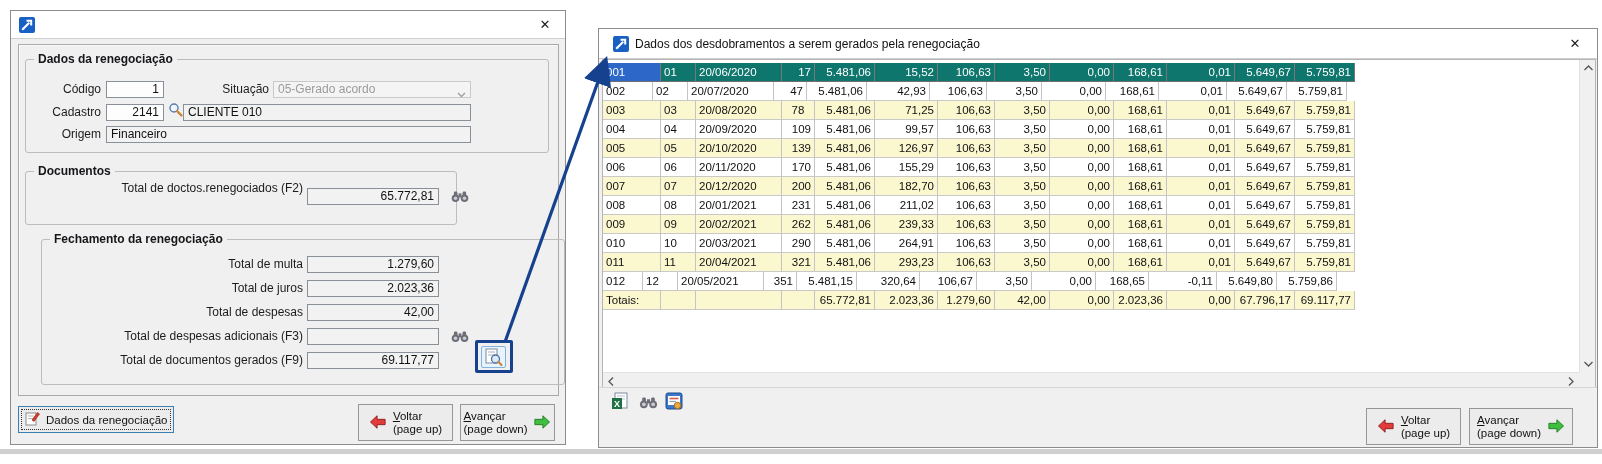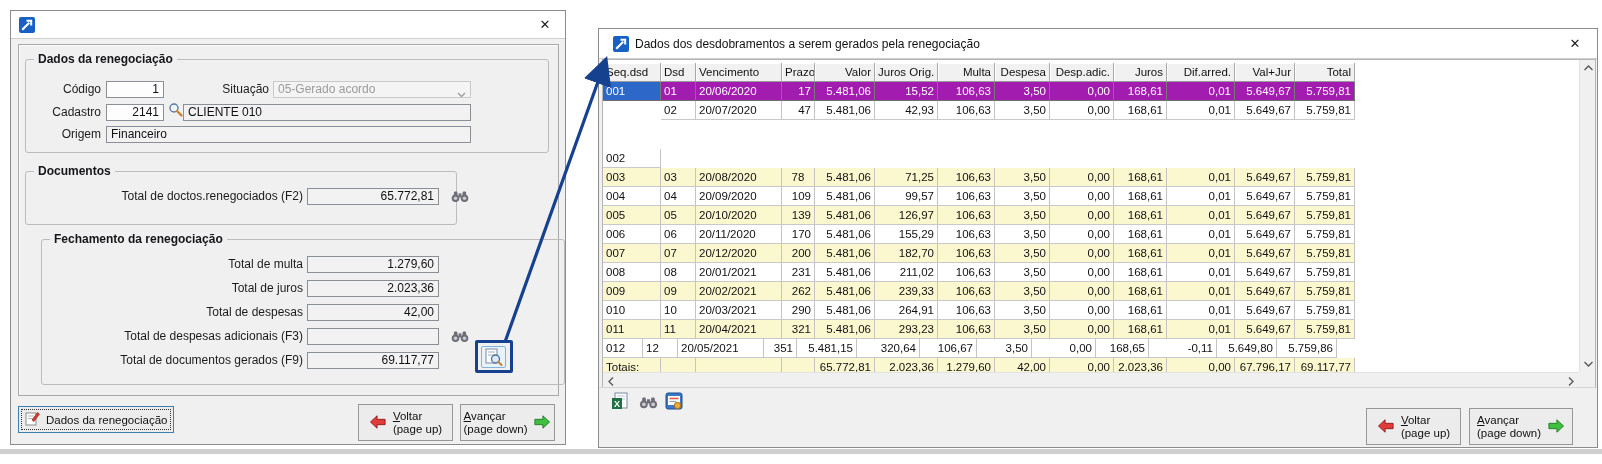--- a/index.html
+++ b/index.html
@@ -47,21 +47,21 @@
   .grid { position:absolute; font-size:11.5px; color:#111; }
   .grow, .ghead { display:flex; }
   .hcell { height:19px; line-height:18px; background:#f1f1f1; border-right:1px solid #a8a8a8;
            border-bottom:1px solid #9a9a9a; box-shadow:inset 1px 1px 0 #ffffff;
            padding:0 3px; overflow:hidden; white-space:nowrap; }
   .gcell { height:19px; line-height:18px; border-right:1px solid #c4c4c4;
            border-bottom:1px solid #c9c9c9; padding:0 3px; overflow:hidden;
            white-space:nowrap; background:#ffffff; }
   .ar { text-align:right; }
   .grow.alt .gcell { background:#fbf7cf; }
-  .grow.sel .gcell { background:#a21caf; color:#ffffff; border-right-color:#777777;
+  .grow.sel .gcell { background:#0f766e; color:#ffffff; border-right-color:#777777;
                      border-bottom-color:#6f6f6f; }
   .grow.sel .gcell.fcell { background:#2d68c8; }
 
   .vscroll { position:absolute; top:0; right:0; bottom:16px; width:16px; background:#f0f0f0;
              border-left:1px solid #e2e2e2; }
   .hscroll { position:absolute; left:0; right:16px; bottom:0; height:16px; background:#f0f0f0;
              border-top:1px solid #e2e2e2; }
   .scroll-arrow { position:absolute; width:16px; height:16px; display:flex;
                   align-items:center; justify-content:center; }
   .corner { position:absolute; right:0; bottom:0; width:16px; height:16px; background:#f0f0f0; }
@@ -121,21 +121,21 @@
       </svg>
   </span>
   <span class="fld ro" style="left:172px; top:93px; width:288px;">CLIENTE 010</span>
 
   <span class="lbl" style="left:14px; top:115px; width:76px;">Origem</span>
   <span class="fld ro" style="left:95px; top:115px; width:365px;">Financeiro</span>
 
   <div class="groupbox" style="left:14px; top:160px; width:432px; height:54px;">
     <span class="legend">Documentos</span>
   </div>
-  <span class="lbl" style="left:60px; top:177px; width:232px;text-align:right;">Total de doctos.renegociados (F2)</span>
+  <span class="lbl" style="left:60px; top:169px; width:232px;text-align:right;">Total de doctos.renegociados (F2)</span>
   <span class="fld num ro" style="left:296px; top:177px; width:132px;">65.772,81</span>
   <span class="iconbtn" style="left:440px; top:178px;">
     <svg width="18" height="13" viewBox="0 0 20 14">
         <g fill="#6e6e78">
           <circle cx="5" cy="9" r="4.2"></circle>
           <circle cx="15" cy="9" r="4.2"></circle>
           <rect x="3.2" y="1.5" width="4" height="6" rx="1.5"></rect>
           <rect x="12.8" y="1.5" width="4" height="6" rx="1.5"></rect>
           <rect x="8.4" y="3.5" width="3.2" height="4.5"></rect>
         </g>
@@ -223,53 +223,38 @@
           <path d="M3 13 l3 -1 l-2 -2 z" fill="#e8eefc"></path>
         </svg>
     </span>
     <span class="title-text abs" style="left:36px; top:8px;">Dados dos desdobramentos a serem gerados pela renegociação</span>
     <span class="close-btn" style="right:8px; top:5px;">✕</span>
   </div>
 
   <div class="table-region" style="left:3px; top:30px; width:994px; height:330px;">
 
     <div class="grid" style="left:0; top:3px;">
-      <div class="ghead">
-          <div class="hcell" style="width: 58px;">Seq.dsd</div>
-          <div class="hcell" style="width: 35px;">Dsd</div>
-          <div class="hcell" style="width: 86px;">Vencimento</div>
-          <div class="hcell ar" style="width: 33px;">Prazo</div>
-          <div class="hcell ar" style="width: 60px;">Valor</div>
-          <div class="hcell ar" style="width: 63px;">Juros Orig.</div>
-          <div class="hcell ar" style="width: 57px;">Multa</div>
-          <div class="hcell ar" style="width: 55px;">Despesa</div>
-          <div class="hcell ar" style="width: 64px;">Desp.adic.</div>
-          <div class="hcell ar" style="width: 53px;">Juros</div>
-          <div class="hcell ar" style="width: 68px;">Dif.arred.</div>
-          <div class="hcell ar" style="width: 60px;">Val+Jur</div>
-          <div class="hcell ar" style="width: 60px;">Total</div>
-        </div>
       <div>
           <div class="grow sel">
             <div class="gcell fcell" style="width: 58px;">001</div>
             <div class="gcell" style="width: 35px;">01</div>
             <div class="gcell" style="width: 86px;">20/06/2020</div>
             <div class="gcell ar" style="width: 33px;">17</div>
             <div class="gcell ar" style="width: 60px;">5.481,06</div>
             <div class="gcell ar" style="width: 63px;">15,52</div>
             <div class="gcell ar" style="width: 57px;">106,63</div>
             <div class="gcell ar" style="width: 55px;">3,50</div>
             <div class="gcell ar" style="width: 64px;">0,00</div>
             <div class="gcell ar" style="width: 53px;">168,61</div>
             <div class="gcell ar" style="width: 68px;">0,01</div>
             <div class="gcell ar" style="width: 60px;">5.649,67</div>
             <div class="gcell ar" style="width: 60px;">5.759,81</div>
           </div>
           <div class="grow">
-            <div class="gcell" style="width: 58px; margin-top: 48px;">002</div>
+            <div class="gcell" style="width: 50px;">002</div>
             <div class="gcell" style="width: 35px;">02</div>
             <div class="gcell" style="width: 86px;">20/07/2020</div>
             <div class="gcell ar" style="width: 33px;">47</div>
             <div class="gcell ar" style="width: 60px;">5.481,06</div>
             <div class="gcell ar" style="width: 63px;">42,93</div>
             <div class="gcell ar" style="width: 57px;">106,63</div>
             <div class="gcell ar" style="width: 55px;">3,50</div>
             <div class="gcell ar" style="width: 64px;">0,00</div>
             <div class="gcell ar" style="width: 53px;">168,61</div>
             <div class="gcell ar" style="width: 68px;">0,01</div>

